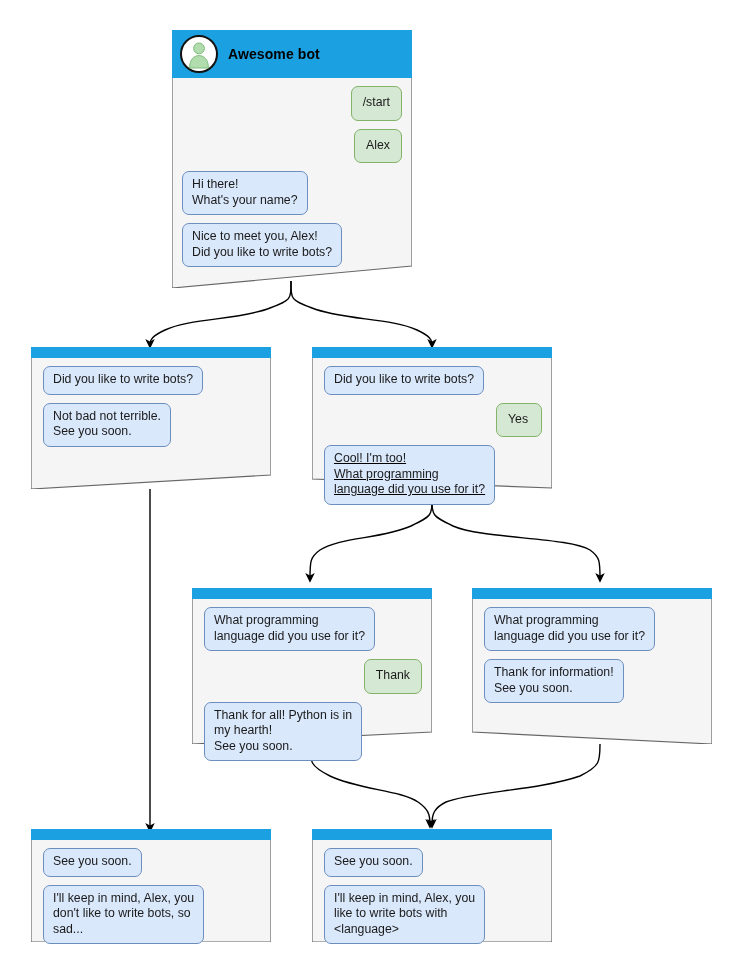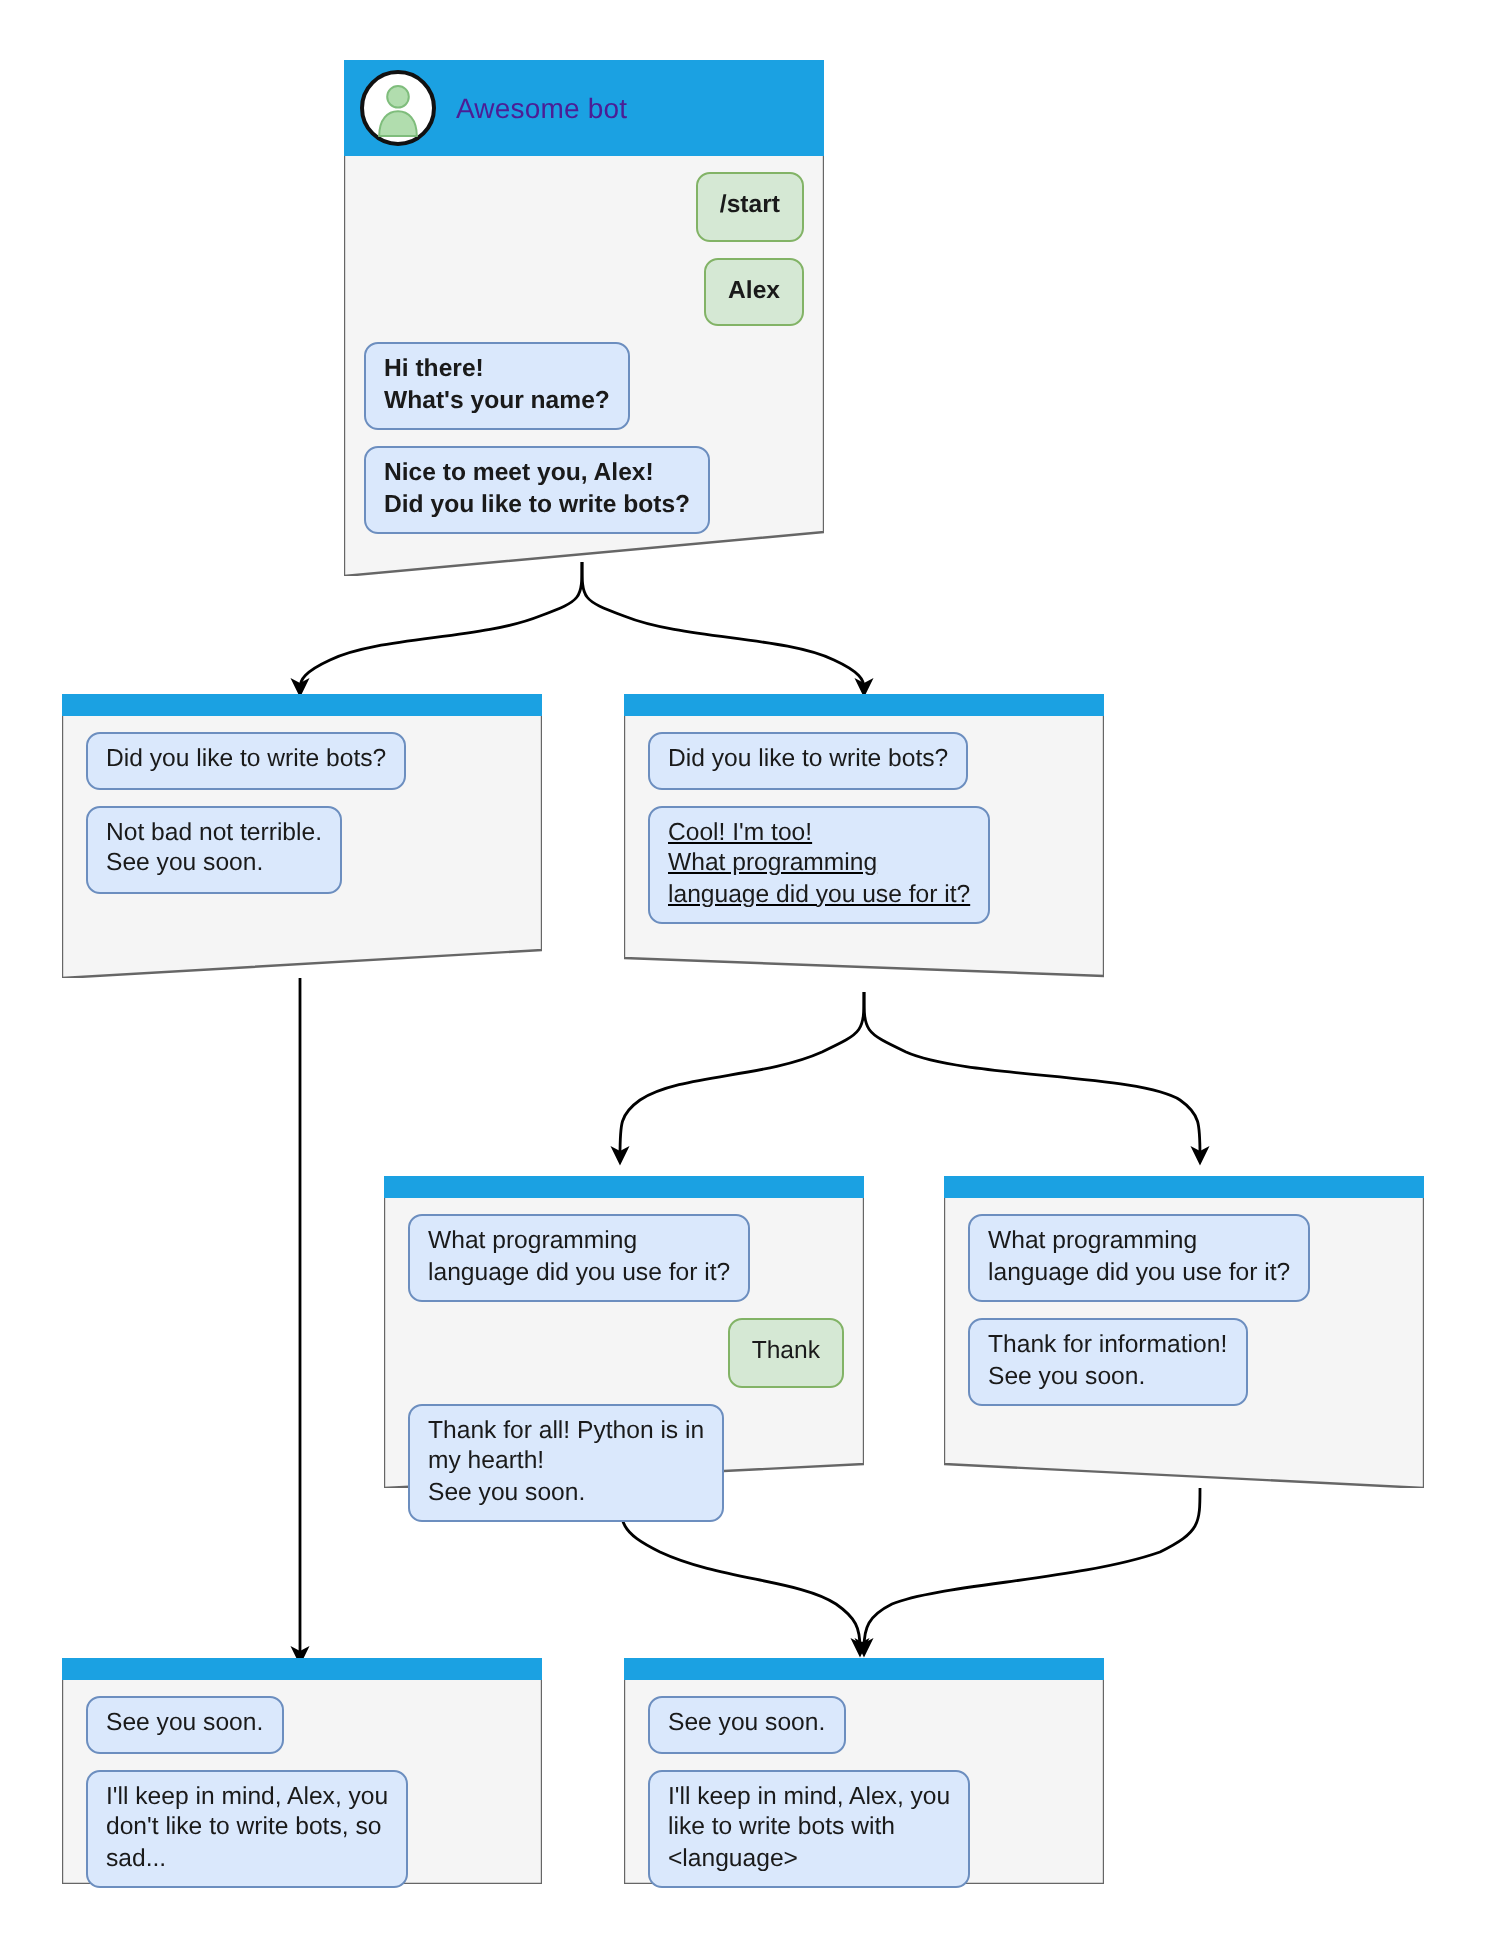--- a/index.html
+++ b/index.html
@@ -62,23 +62,23 @@
     align-items: center;
   }
   .titlebar.tall {
     height: 48px;
     padding-left: 8px;
   }
   .titlebar.thin {
     height: 11px;
   }
   .bot-title {
-    color: #4c1d95;
+    color: #000000;
     font-size: 14px;
-    font-weight: normal;
+    font-weight: bold;
     margin-left: 10px;
     letter-spacing: 0.1px;
     white-space: nowrap;
   }
 
   .avatar {
     width: 38px;
     height: 38px;
     border-radius: 50%;
     background: #ffffff;
@@ -166,21 +166,21 @@
       <div class="titlebar tall" style="width:240px;">
         <div class="avatar">
           <svg width="34" height="34" viewBox="0 0 34 34">
             <circle cx="17" cy="11.4" r="5.4" fill="#b1ddae" stroke="#7fbd7c" stroke-width="1"></circle>
             <path d="M7.6,31 C7.6,22.6 11.8,18.6 17,18.6 C22.2,18.6 26.4,22.6 26.4,31 Z" fill="#b1ddae" stroke="#7fbd7c" stroke-width="1"></path>
           </svg>
         </div>
         <span class="bot-title">Awesome bot</span>
       </div>
 
-      <div class="chatarea" style="top:48px;font-weight:bold;">
+      <div class="chatarea" style="top:48px;">
         <div class="msgrow right">
           <span class="bubble user pad-user">/start</span>
         </div>
         <div class="msgrow right" style="margin-top:8px;">
           <span class="bubble user pad-user">Alex</span>
         </div>
         <div class="msgrow left" style="margin-top:4px;">
           <span class="bubble bot">Hi there!
 What's your name?</span>
         </div>
@@ -212,20 +212,23 @@
 
   <div class="node" style="left:312px; top:347px; width:240px; height:142px;">
     <svg class="node-frame" viewBox="0 0 240 142" preserveAspectRatio="none">
       <path d="M0,0 L240,0 L240,141 L0,132 Z" fill="#f5f5f5" stroke="#666666" stroke-width="1.2"></path>
     </svg>
     <div class="node-body">
       <div class="titlebar thin" style="width:240px;"></div>
       <div class="chatarea" style="top:11px; padding-left:12px;">
         <div class="msgrow left">
           <span class="bubble bot">Did you like to write bots?</span>
+        </div>
+        <div class="msgrow right" style="margin-top:6px; padding-right:4px;">
+          <span class="bubble user pad-user">Yes</span>
         </div>
         <div class="msgrow left" style="margin-top:0;text-decoration:underline;">
           <span class="bubble bot">Cool! I'm too!
 What programming
 language did you use for it?</span>
         </div>
       </div>
     </div>
   </div>
 

